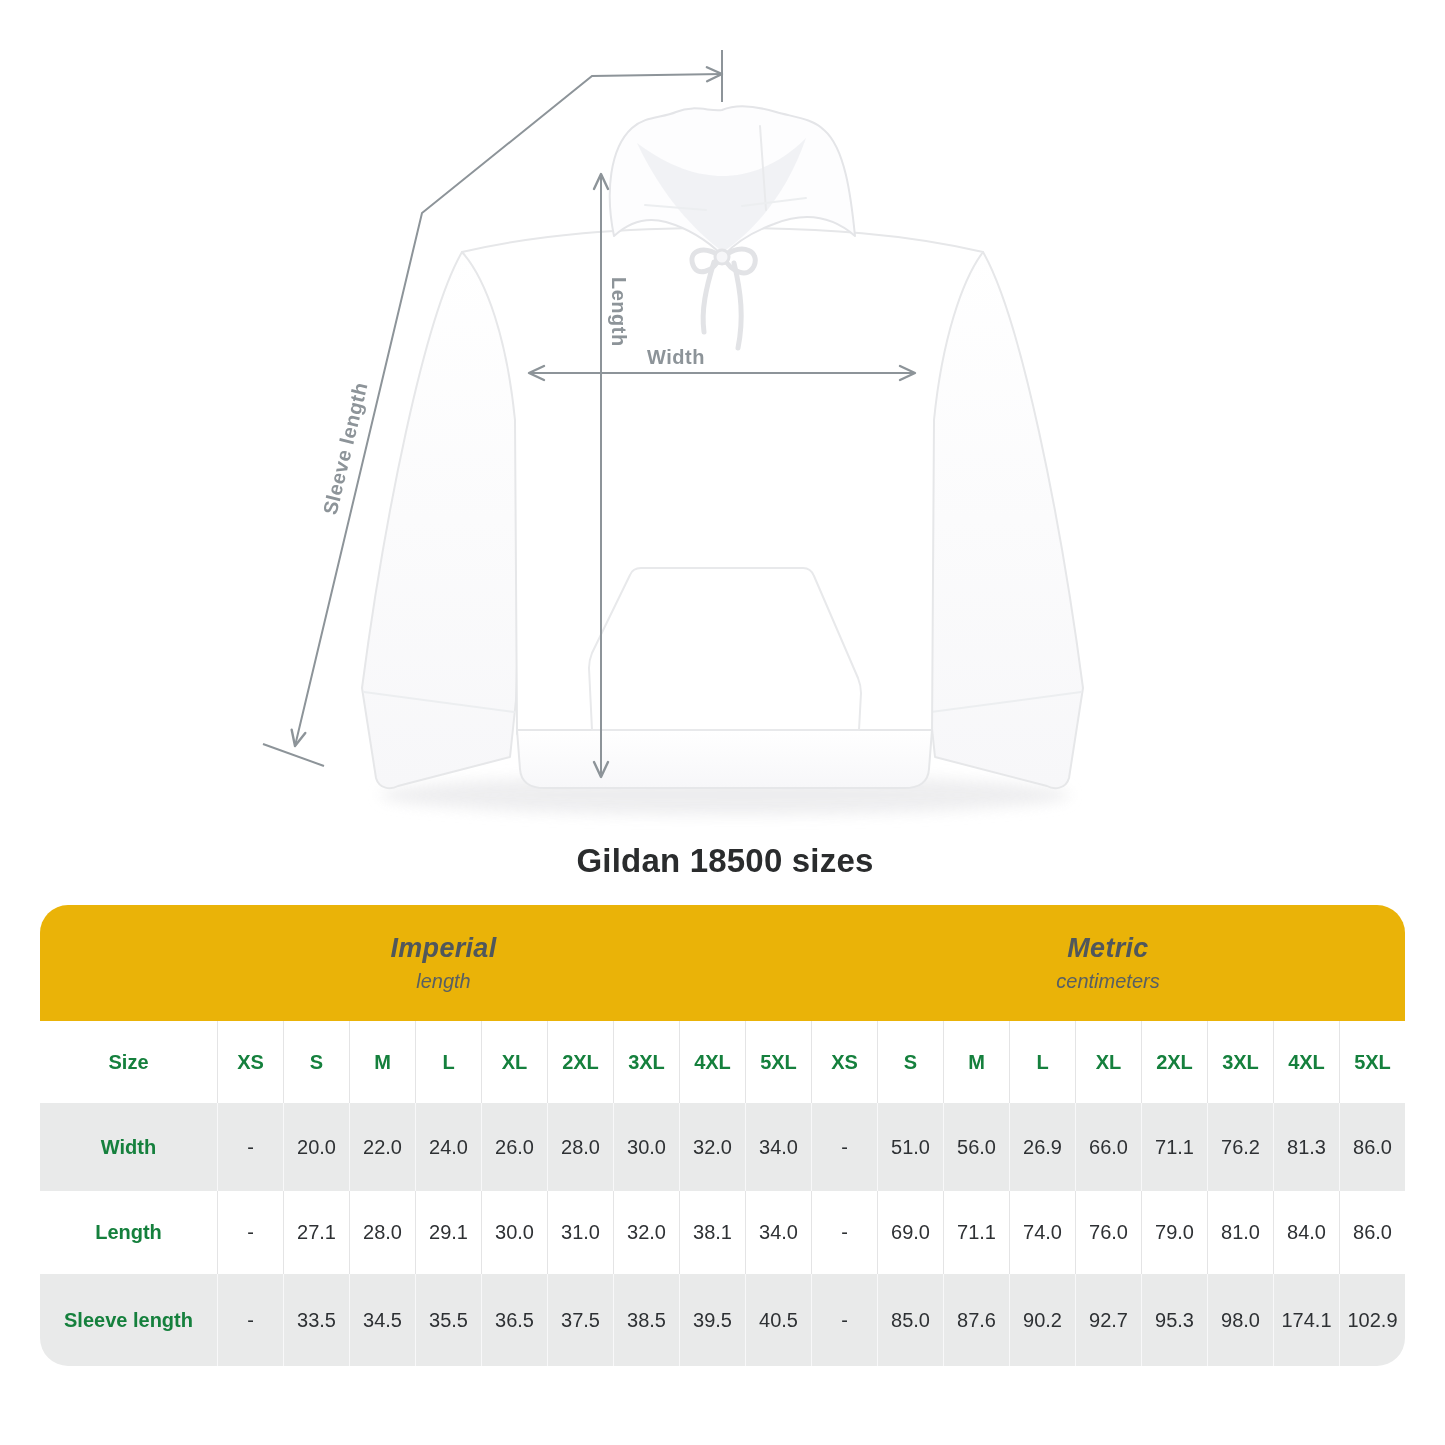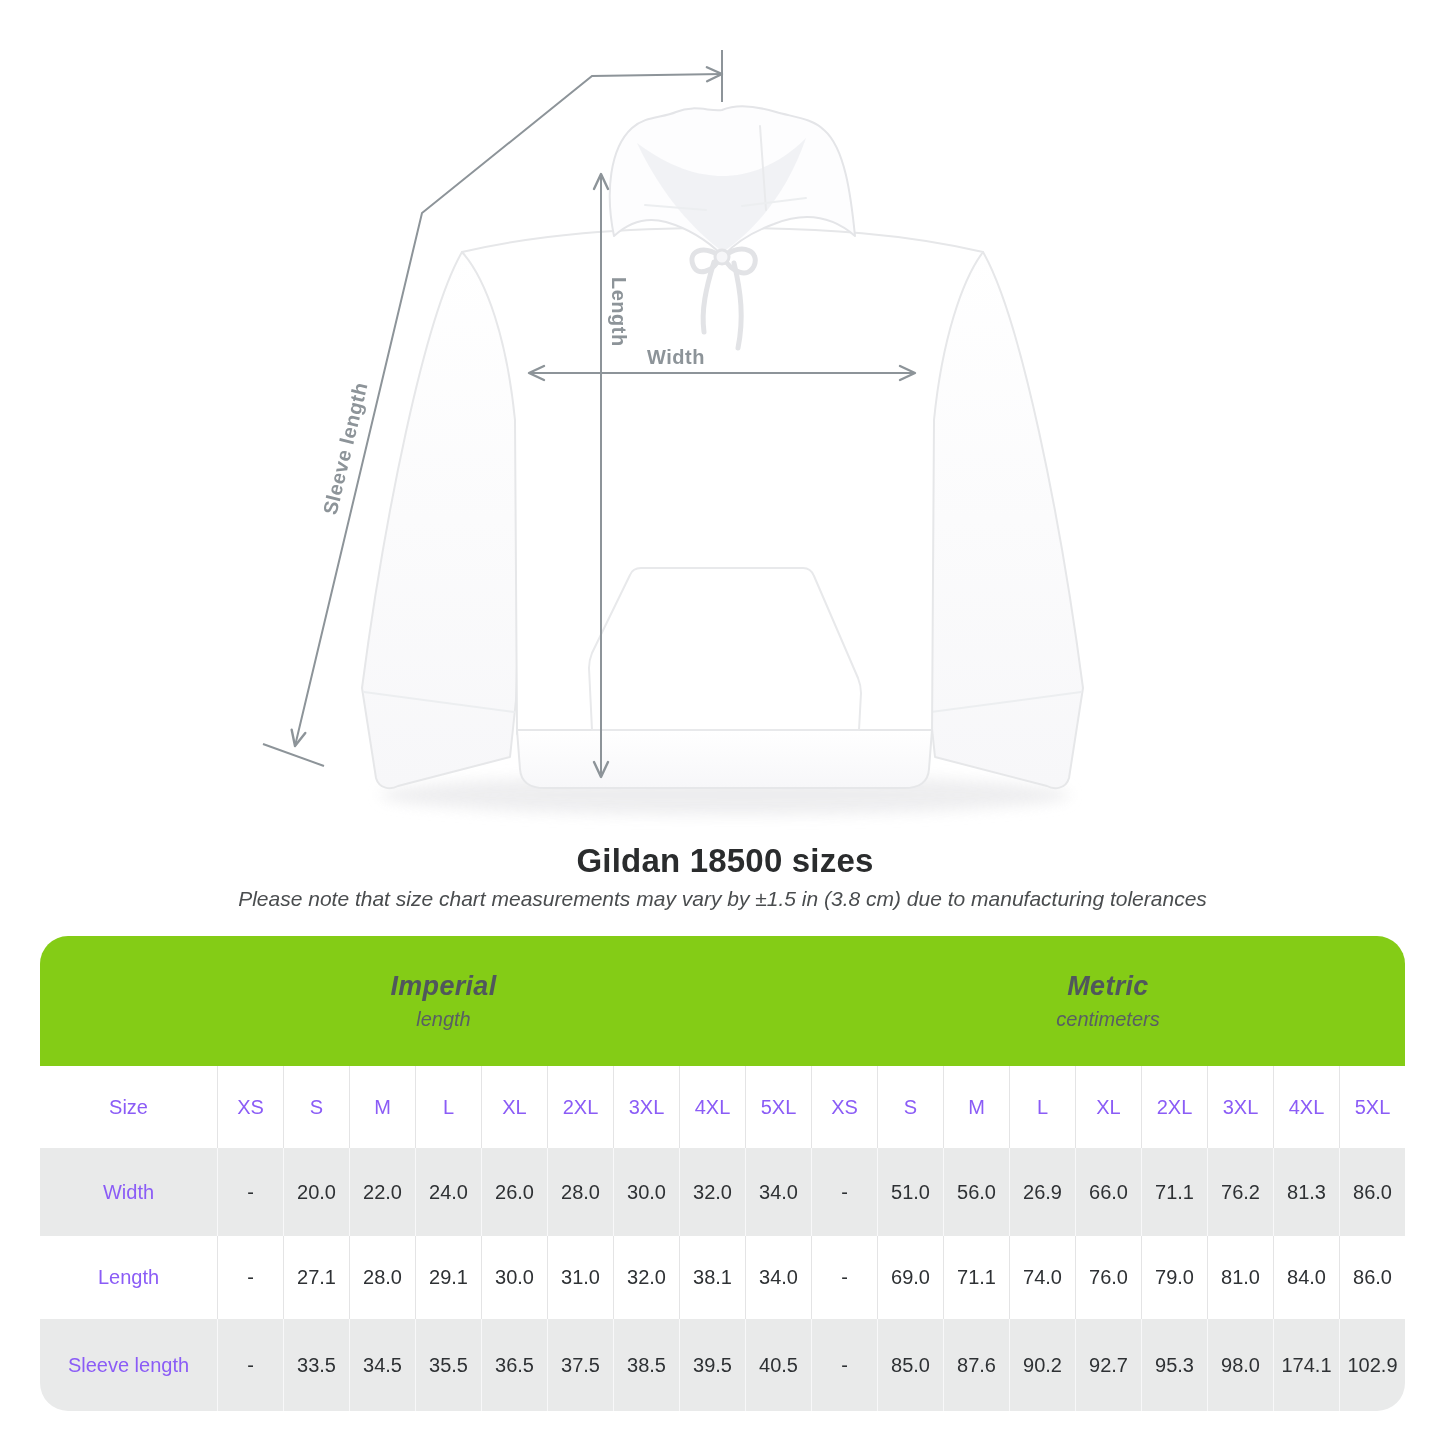--- a/index.html
+++ b/index.html
@@ -18,38 +18,38 @@
   }
   .note{
     margin:7px 0 0 0;text-align:center;font-style:italic;font-size:21px;color:#4a4d4f;
   }
   .size-table{
     width:1365px;margin:25px auto 0 auto;border-radius:28px;overflow:hidden;background:#fff;
   }
   .row{display:grid;grid-template-columns:177px repeat(18,1fr);align-items:stretch;}
   .r-gray{background:#e9eaea;}
   .r-white{background:#ffffff;}
-  .band{height:130px;background:#84cc16;}
+  .band{height:116px;background:#eab308;}
   .row-sizes{height:82px;}
   .row-width{height:88px;}
   .row-length{height:83px;}
   .row-sleeve{height:92px;}
   .group{display:flex;flex-direction:column;align-items:center;justify-content:center;gap:6px;}
   .g-left{grid-column:1 / span 10;padding-left:36px;}
   .g-right{grid-column:11 / span 9;text-align:center;}
   .g-label{font-size:27px;font-weight:bold;font-style:italic;color:#50575c;letter-spacing:.3px;}
   .g-sub{font-size:20px;font-style:italic;color:#585f63;}
   .cell{
     display:flex;align-items:center;justify-content:center;
     font-size:20px;color:#2e3134;border-left:1px solid transparent;
   }
   .cell:first-child{border-left:none;}
   .r-white .cell + .cell{border-left-color:#e4e4e5;}
   .r-gray .cell + .cell{border-left-color:#f8f8f9;}
-  .hd,.lab{font-weight:normal;color:#8b5cf6;}
+  .hd,.lab{font-weight:bold;color:#15803d;}
 </style>
 </head>
 <body>
 
 <div class="stage">
 
   <svg class="diagram" viewBox="0 0 1445 832" xmlns="http://www.w3.org/2000/svg">
     <defs>
       <filter id="soft" x="-50%" y="-50%" width="200%" height="200%">
         <feGaussianBlur stdDeviation="7"></feGaussianBlur>
@@ -99,21 +99,20 @@
       <path d="M601,174 L601,777" marker-start="url(#arr)" marker-end="url(#arr)"></path>
       <path d="M529,373 L915,373" marker-start="url(#arr)" marker-end="url(#arr)"></path>
     </g>
 
     <text class="m-label" x="676" y="364" text-anchor="middle">Width</text>
     <text class="m-label" transform="translate(612 277) rotate(90)" text-anchor="start">Length</text>
     <text class="m-label" transform="translate(352 450) rotate(-76.5)" text-anchor="middle">Sleeve length</text>
   </svg>
 
   <h1 class="title">Gildan 18500 sizes</h1>
-  <p class="note">Please note that size chart measurements may vary by ±1.5 in (3.8 cm) due to manufacturing tolerances</p>
 
   <div class="size-table">
 
     <div class="row band">
       <div class="group g-left">
         <div class="g-label">Imperial</div>
         <div class="g-sub">length</div>
       </div>
       <div class="group g-right">
         <div class="g-label">Metric</div>

